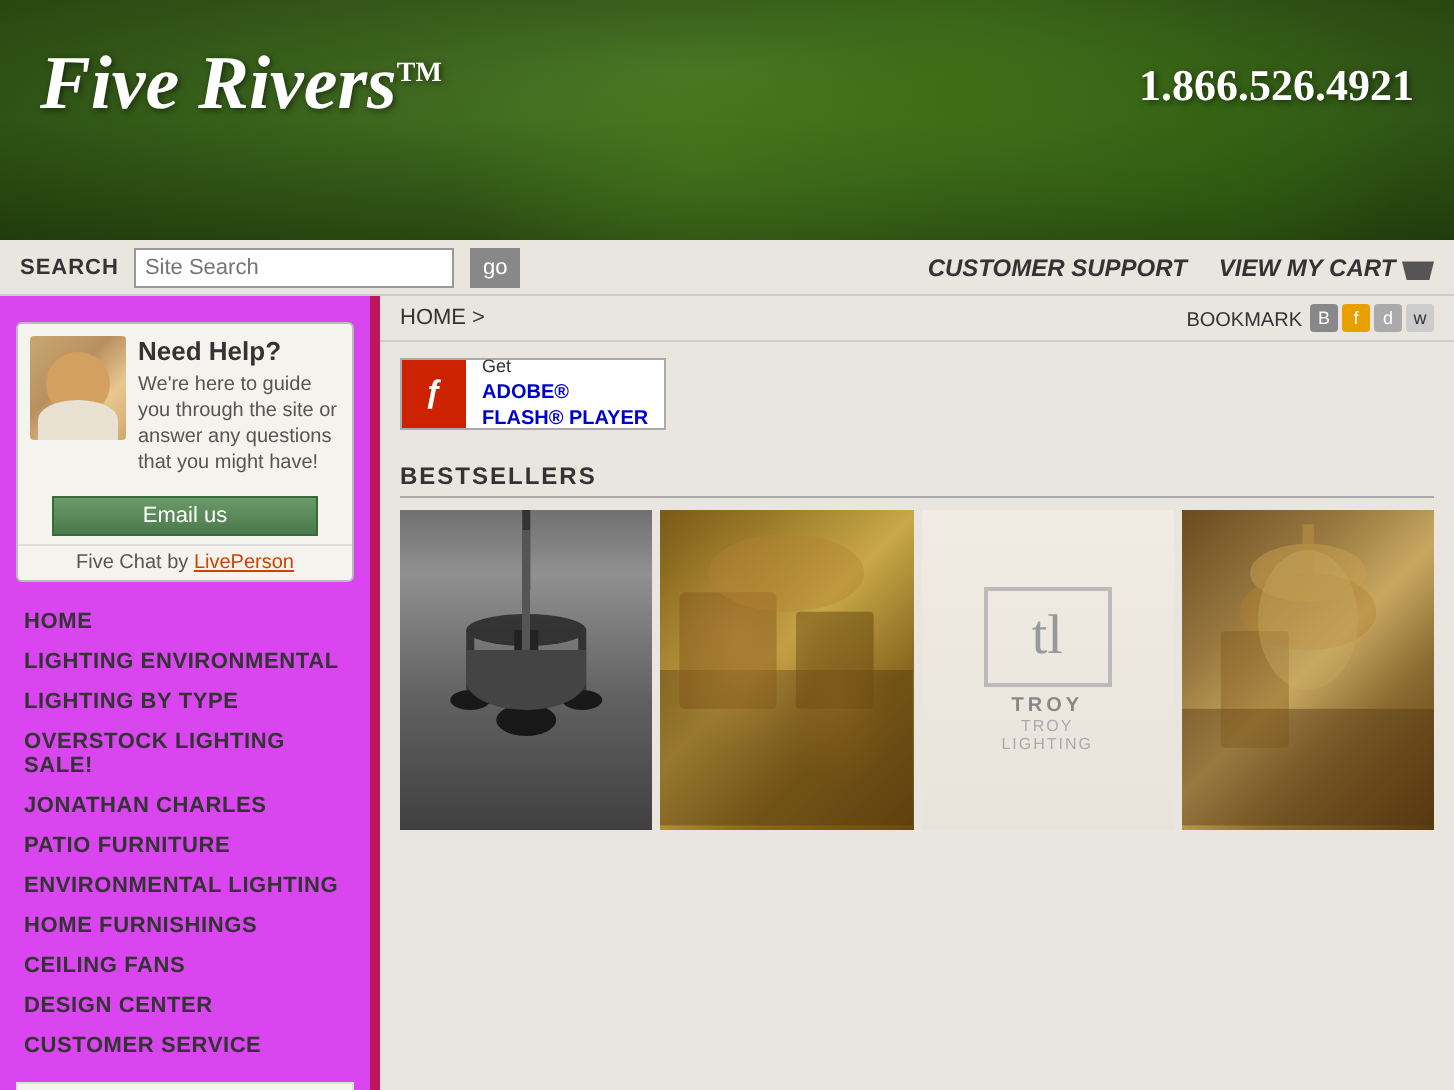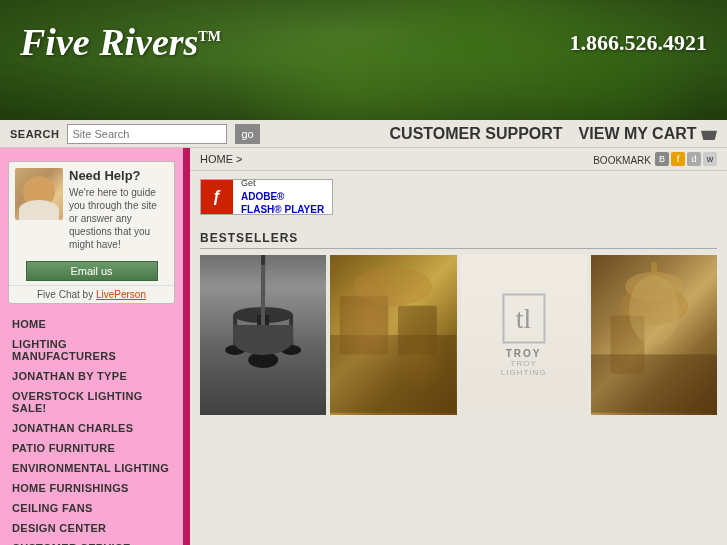--- a/index.html
+++ b/index.html
@@ -88,25 +88,26 @@
       border: none;
       cursor: pointer;
     }
     #topbar-right {
       margin-left: auto;
       display: flex;
       align-items: center;
       gap: 16px;
     }
     #customer-support-link, #view-cart-link {
-      font-size: 16px;
+      font-size: 12px;
       font-weight: bold;
       color: #333;
       cursor: pointer;
       text-decoration: none;
+      font-style: italic;
     }
     #cart-icon {
       display: inline-block;
       width: 16px;
       height: 12px;
       background: #555;
       clip-path: polygon(0 20%, 100% 20%, 85% 100%, 15% 100%);
       vertical-align: middle;
     }
 
@@ -114,22 +115,22 @@
     #main {
       display: flex;
       width: 727px;
       height: 397px; 
     }
 
     
     #sidebar {
       width: 190px;
       min-width: 190px;
-      background: #f9a8d4;
-      border-right: 7px solid #be185d;
+      background: #d946ef;
+      border-right: 5px solid #be185d;
       padding: 8px 0;
       overflow: hidden;
     }
 
     
     #help-box {
       margin: 5px 8px 10px 8px;
       border: 1px solid #bbb;
       background: #f5f3ee;
       border-radius: 3px;
@@ -459,22 +460,22 @@
         </div>
       </div>
       <button id="email-btn">Email us</button>
       <div id="livechat">
         <span>Five Chat by </span><span id="liveperson">LivePerson</span>
       </div>
     </div>
 
     <div id="nav-menu">
       <a class="nav-item">HOME</a>
-      <a class="nav-item">LIGHTING MANUFACTURERS</a>
-      <a class="nav-item">JONATHAN BY TYPE</a>
+      <a class="nav-item">LIGHTING ENVIRONMENTAL</a>
+      <a class="nav-item">LIGHTING BY TYPE</a>
       <a class="nav-item">OVERSTOCK LIGHTING SALE!</a>
       <a class="nav-item">JONATHAN CHARLES</a>
       <a class="nav-item">PATIO FURNITURE</a>
       <a class="nav-item">ENVIRONMENTAL LIGHTING</a>
       <a class="nav-item">HOME FURNISHINGS</a>
       <a class="nav-item">CEILING FANS</a>
       <a class="nav-item">DESIGN CENTER</a>
       <a class="nav-item">CUSTOMER SERVICE</a>
     </div>
 
@@ -539,21 +540,21 @@
           <svg width="100%" height="100%" viewBox="0 0 130 160">
             <rect x="0" y="80" width="130" height="80" fill="rgba(80,50,10,0.4)"></rect>
             <rect x="10" y="40" width="50" height="60" fill="rgba(120,80,20,0.5)" rx="3"></rect>
             <rect x="70" y="50" width="40" height="50" fill="rgba(100,70,15,0.5)" rx="2"></rect>
             <ellipse cx="65" cy="30" rx="40" ry="20" fill="rgba(180,130,50,0.4)"></ellipse>
           </svg>
         </div>
 
         <div class="product-thumb" id="product-3" style="background: linear-gradient(to bottom, #f0ece4, #e8e4dc);">
           <div id="troy-logo" style="position:absolute;top:50%;left:50%;transform:translate(-50%,-50%);text-align:center;">
-            <div id="troy-logo-mark" style="font-size:28px;color:#999;font-family:Georgia,serif;border:2px solid #bbb;width:43px;height:50px;display:flex;align-items:center;justify-content:center;margin:0 auto 4px;">tl</div>
+            <div id="troy-logo-mark" style="font-size:28px;color:#999;font-family:Georgia,serif;border:2px solid #bbb;width:64px;height:50px;display:flex;align-items:center;justify-content:center;margin:0 auto 4px;">tl</div>
             <div id="troy-logo-text" style="font-size:10px;font-weight:bold;letter-spacing:2px;color:#888;">TROY</div>
             <div id="troy-logo-sub" style="font-size:8px;letter-spacing:1px;color:#aaa;">TROY LIGHTING</div>
           </div>
         </div>
 
         <div class="product-thumb" id="product-4" style="background: linear-gradient(135deg, #6a4a20 0%, #9a7a40 30%, #c8a860 50%, #8a6a30 70%, #5a3a10 100%);">
           <svg width="100%" height="100%" viewBox="0 0 130 160">
             <ellipse cx="65" cy="30" rx="30" ry="15" fill="rgba(200,160,80,0.5)"></ellipse>
             <rect x="62" y="5" width="6" height="25" fill="rgba(180,140,60,0.7)"></rect>
             <ellipse cx="65" cy="50" rx="35" ry="20" fill="rgba(180,130,50,0.4)"></ellipse>

